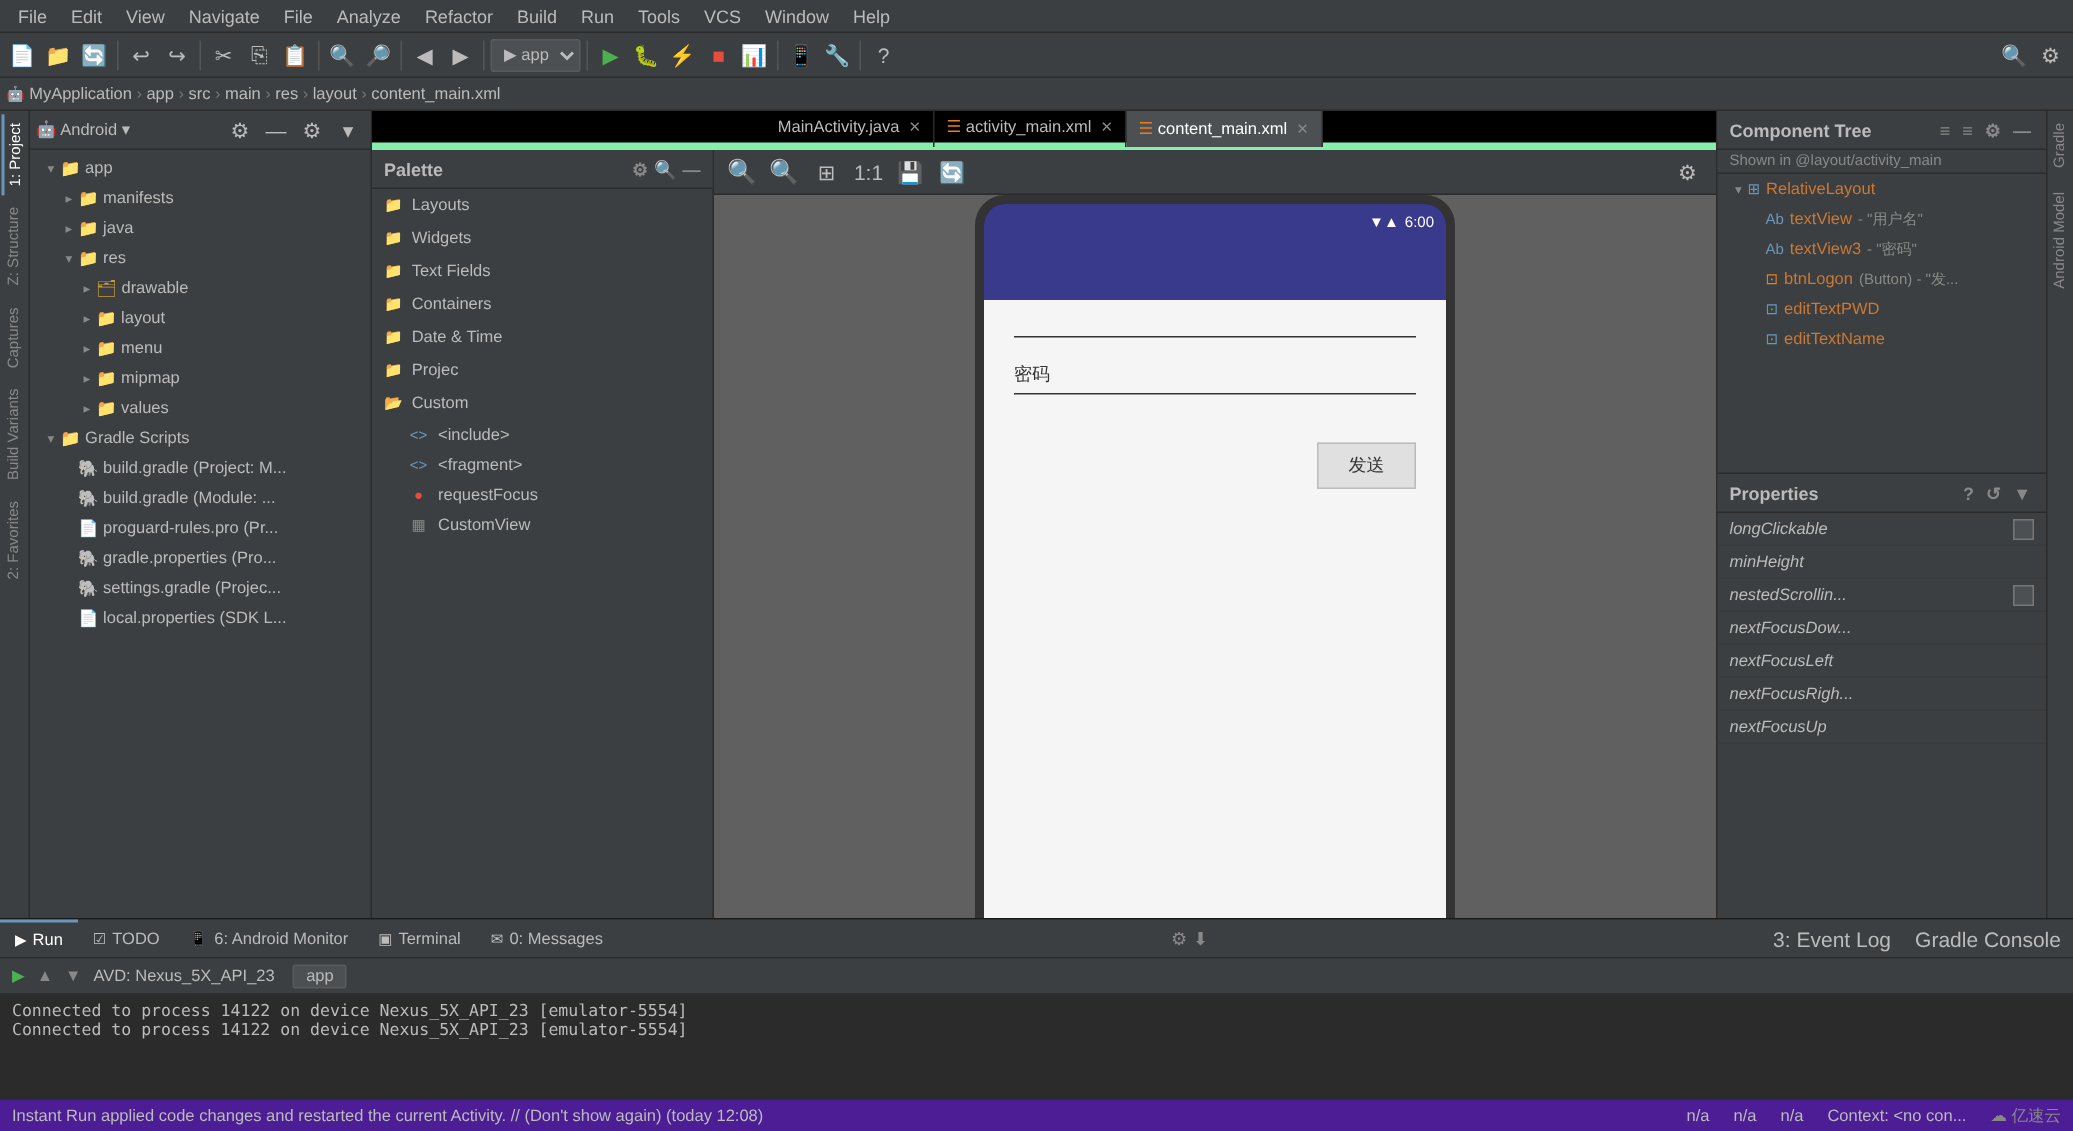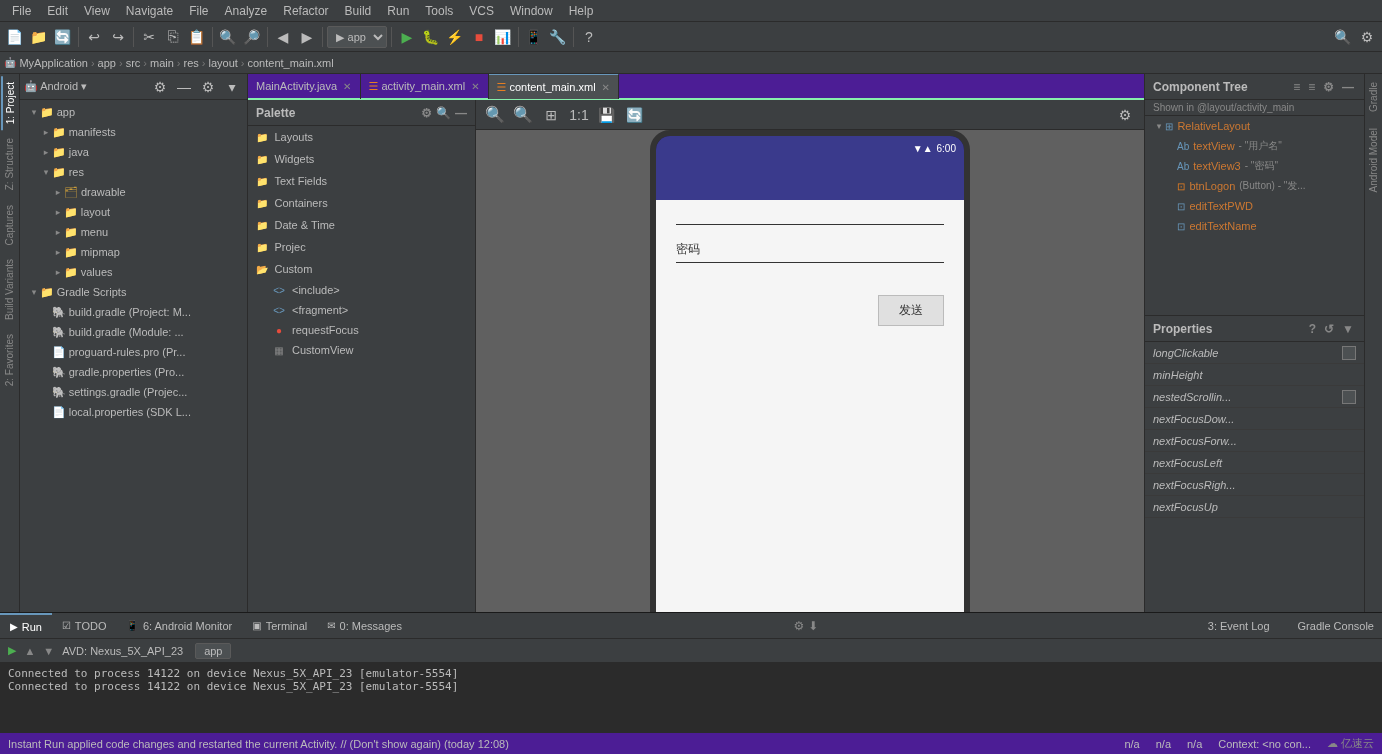--- a/index.html
+++ b/index.html
@@ -26,21 +26,21 @@
     .sidebar-toolbar { display: flex; align-items: center; height: 26px; background: #3c3f41; border-bottom: 1px solid #2b2b2b; padding: 0 4px; gap: 2px; }
     .project-tree { flex: 1; overflow: auto; padding: 2px 0; }
     .tree-item { display: flex; align-items: center; height: 20px; padding-left: 4px; cursor: pointer; font-size: 11px; }
     .tree-indent { display: inline-block; }
     .tree-arrow { display: inline-block; width: 12px; text-align: center; font-size: 9px; color: #888; }
     .tree-icon { margin-right: 3px; font-size: 11px; }
     .folder-icon { color: #c89b3c; }
 
     
     .center-area { flex: 1; display: flex; flex-direction: column; }
-    .editor-tabs { display: flex; align-items: center; height: 26px; background: #4c1d95; border-bottom: 2px solid #86efac; }
+    .editor-tabs { display: flex; align-items: center; height: 26px; background: #000000; border-bottom: 5px solid #86efac; justify-content: center; }
     .editor-tab { display: flex; align-items: center; height: 26px; padding: 0 8px; cursor: pointer; border-right: 1px solid #2b2b2b; font-size: 11px; color: #bbbbbb; white-space: nowrap; }
     .editor-tab.active { background: #4c5052; color: #ffffff; border-top: 2px solid #6897bb; }
     .editor-tab-close { margin-left: 6px; font-size: 10px; color: #888; }
 
     .editor-main { flex: 1; display: flex; }
 
     
     .palette { width: 228px; background: #3c3f41; border-right: 1px solid #2b2b2b; display: flex; flex-direction: column; }
     .palette-header { display: flex; align-items: center; height: 26px; background: #3c3f41; border-bottom: 1px solid #2b2b2b; padding: 0 8px; font-size: 12px; font-weight: bold; color: #bbbbbb; }
     .palette-header-actions { margin-left: auto; display: flex; gap: 4px; }
@@ -528,23 +528,20 @@
         <div class="prop-item">
           <span class="prop-name">nestedScrollin...</span>
           <span class="prop-value">
               <div class="prop-checkbox"></div>
             </span>
         </div>
         <div class="prop-item">
           <span class="prop-name">nextFocusDow...</span>
         </div>
         <div class="prop-item">
-          <span class="prop-name">nextFocusForw...</span>
-        </div>
-        <div class="prop-item">
           <span class="prop-name">nextFocusLeft</span>
         </div>
         <div class="prop-item">
           <span class="prop-name">nextFocusRigh...</span>
         </div>
         <div class="prop-item">
           <span class="prop-name">nextFocusUp</span>
         </div>
       </div>
     </div>
@@ -574,21 +571,21 @@
         <span>Terminal</span>
       </div>
       <div class="bottom-tab">
         <span class="bottom-tab-icon">✉</span>
         <span>0: Messages</span>
       </div>
       <div class="bottom-actions">
         <span class="bottom-action-btn">⚙</span>
         <span class="bottom-action-btn">⬇</span>
       </div>
-      <div style="margin-left:auto;display:flex;align-items:flex-end;padding-right:8px;gap:28px;font-size:11px">
+      <div style="margin-left:auto;display:flex;align-items:flex-end;padding-right:8px;gap:16px;font-size:14px">
         <span style="cursor:pointer;color:#bbbbbb">3: Event Log</span>
         <span style="cursor:pointer;color:#bbbbbb">Gradle Console</span>
       </div>
     </div>
 
     <div style="display:flex;align-items:center;height:24px;background:#3c3f41;border-bottom:1px solid #2b2b2b;padding:0 8px;gap:8px;font-size:11px;">
       <span style="color:#4caf50;cursor:pointer">▶</span>
       <span style="cursor:pointer;color:#888">▲</span>
       <span style="cursor:pointer;color:#888">▼</span>
       <span style="color:#bbbbbb">AVD: Nexus_5X_API_23</span>

